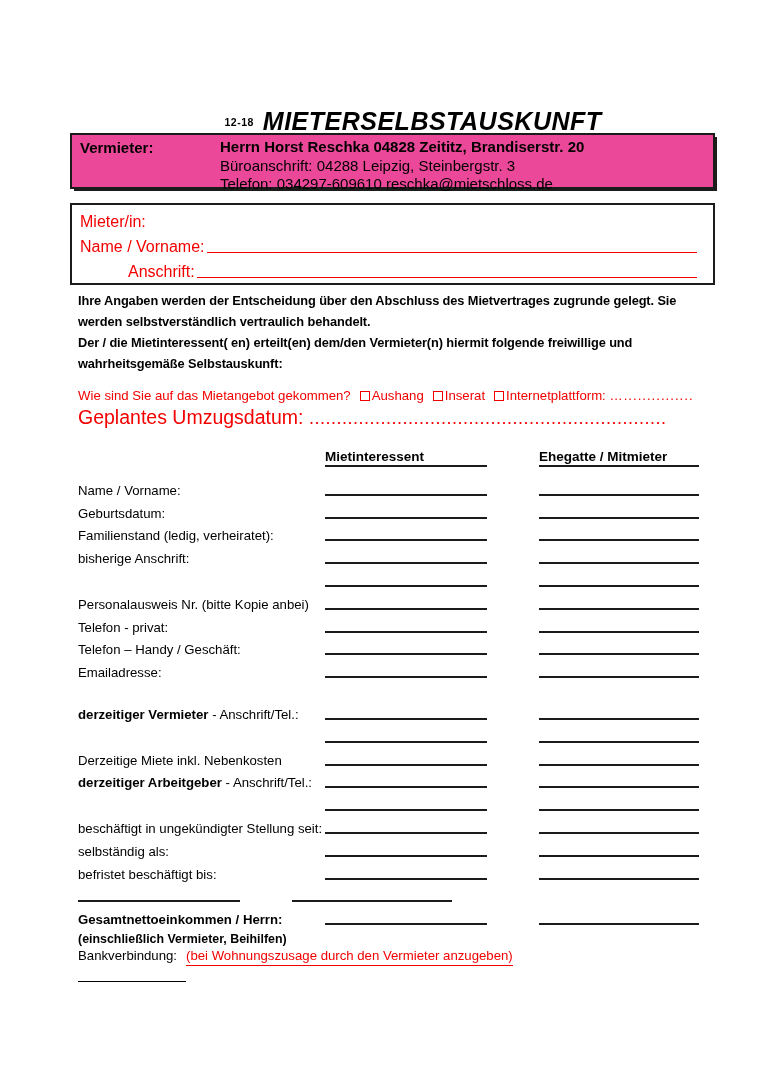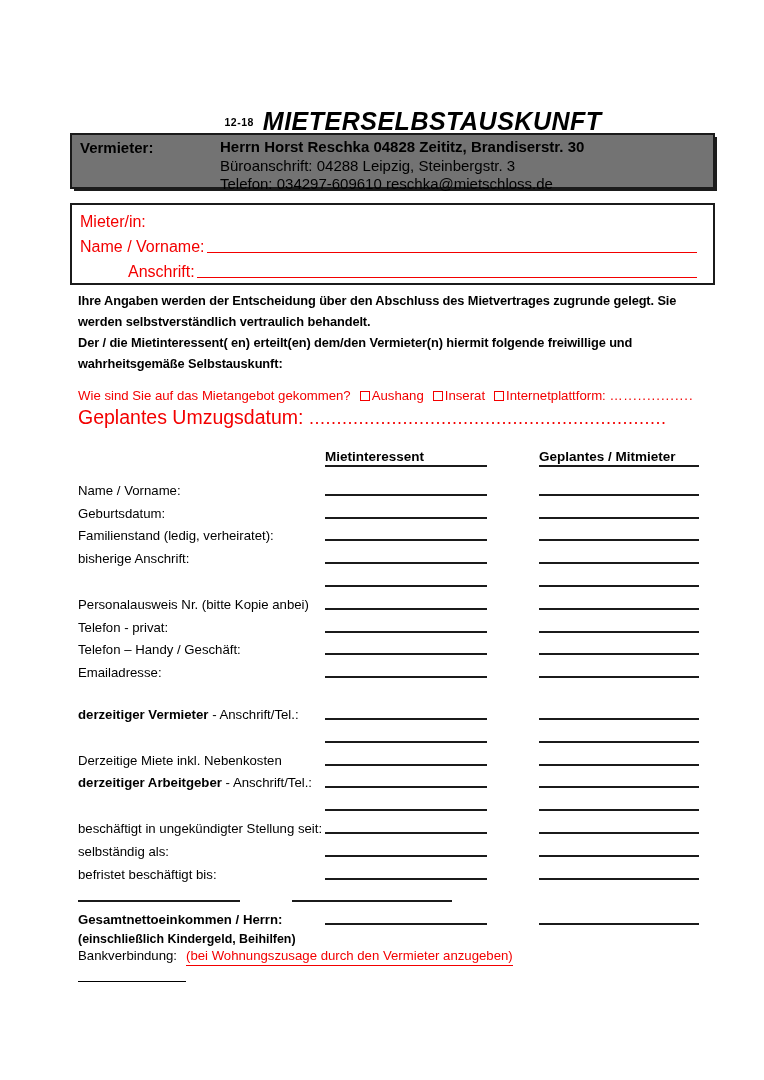--- a/index.html
+++ b/index.html
@@ -8,21 +8,21 @@
   .page { position:relative; width:764px; height:1080px; background:#ffffff; overflow:hidden; }
 
   
   .title-row { position:absolute; top:107px; left:0; width:764px; display:flex; justify-content:center; align-items:baseline; gap:9px; padding-left:62px; }
   .doc-code { font-size:10.5px; font-weight:bold; position:relative; top:-4px; letter-spacing:.5px; }
   .doc-title { font-size:25px; font-weight:bold; font-style:italic; letter-spacing:.5px;
                text-decoration:underline; text-decoration-thickness:2.5px; text-underline-offset:3px; }
 
   
   .vbox { position:absolute; left:70px; top:133px; width:645px; height:56px; border:2px solid #1b1b1b;
-          box-shadow:3px 3px 0 -1px #1b1b1b; display:flex; padding:3px 0 0 8px; background:#737373; }
+          box-shadow:3px 3px 0 -1px #1b1b1b; display:flex; padding:3px 0 0 8px; background:#ec4899; }
   .vbox-label { width:140px; font-size:15px; font-weight:bold; padding-top:1px; }
   .vbox-content { font-size:15px; line-height:18.5px; }
   .vbox-content .l1 { font-weight:bold; }
 
   
   .mbox { position:absolute; left:70px; top:203px; width:645px; height:82px; border:2px solid #1b1b1b;
           color:#f30000; font-size:16px; padding:5px 16px 0 8px; }
   .mbox .mrow { display:flex; align-items:flex-end; height:25px; }
   .mbox .mtitle { height:21px; }
   .redline { flex:1; border-bottom:1.6px solid #f30000; margin-bottom:3px; margin-left:2px; }
@@ -70,21 +70,21 @@
 <div class="page">
 
   <div class="title-row">
     <span class="doc-code">12-18</span>
     <span class="doc-title">MIETERSELBSTAUSKUNFT</span>
   </div>
 
   <div class="vbox">
     <div class="vbox-label">Vermieter:</div>
     <div class="vbox-content">
-      <div class="l1">Herrn Horst Reschka 04828 Zeititz, Brandiserstr. 30</div>
+      <div class="l1">Herrn Horst Reschka 04828 Zeititz, Brandiserstr. 20</div>
       <div>Büroanschrift: 04288 Leipzig, Steinbergstr. 3</div>
       <div>Telefon: 034297-609610 reschka@mietschloss.de</div>
     </div>
   </div>
 
   <div class="mbox">
     <div class="mrow mtitle">
       <span>Mieter/in:</span>
     </div>
     <div class="mrow">
@@ -108,21 +108,21 @@
 
   <div class="moving-line">
     <span>Geplantes Umzugsdatum:</span>
     <span class="dots">.................................................................</span>
   </div>
 
   <div class="form">
     <div class="fhead">
       <div class="hspacer"></div>
       <div class="hcell c1">Mietinteressent</div>
-      <div class="hcell c2">Geplantes / Mitmieter</div>
+      <div class="hcell c2">Ehegatte / Mitmieter</div>
     </div>
 
     <div class="frow">
       <div class="flabel">Name / Vorname:</div>
       <div class="fline"></div>
       <div class="fgap"></div>
       <div class="fline right"></div>
     </div>
     <div class="frow">
       <div class="flabel">Geburtsdatum:</div>
@@ -225,21 +225,21 @@
       <div class="fgap"></div>
       <div class="fline right"></div>
     </div>
     <div class="frow">
       <div class="flabel"><span class="b">Gesamtnettoeinkommen / Herrn:</span></div>
       <div class="fline"></div>
       <div class="fgap"></div>
       <div class="fline right"></div>
     </div>
     <div class="frow subnote">
-      <div class="flabel">(einschließlich Kindergeld, Beihilfen)</div>
+      <div class="flabel">(einschließlich Vermieter, Beihilfen)</div>
     </div>
   </div>
 
   <div class="bank-line">
     <span class="bank-label">Bankverbindung:</span><span class="bank-note">(bei Wohnungszusage durch den Vermieter anzugeben)</span>
   </div>
 
 </div>
 
 </body></html>

